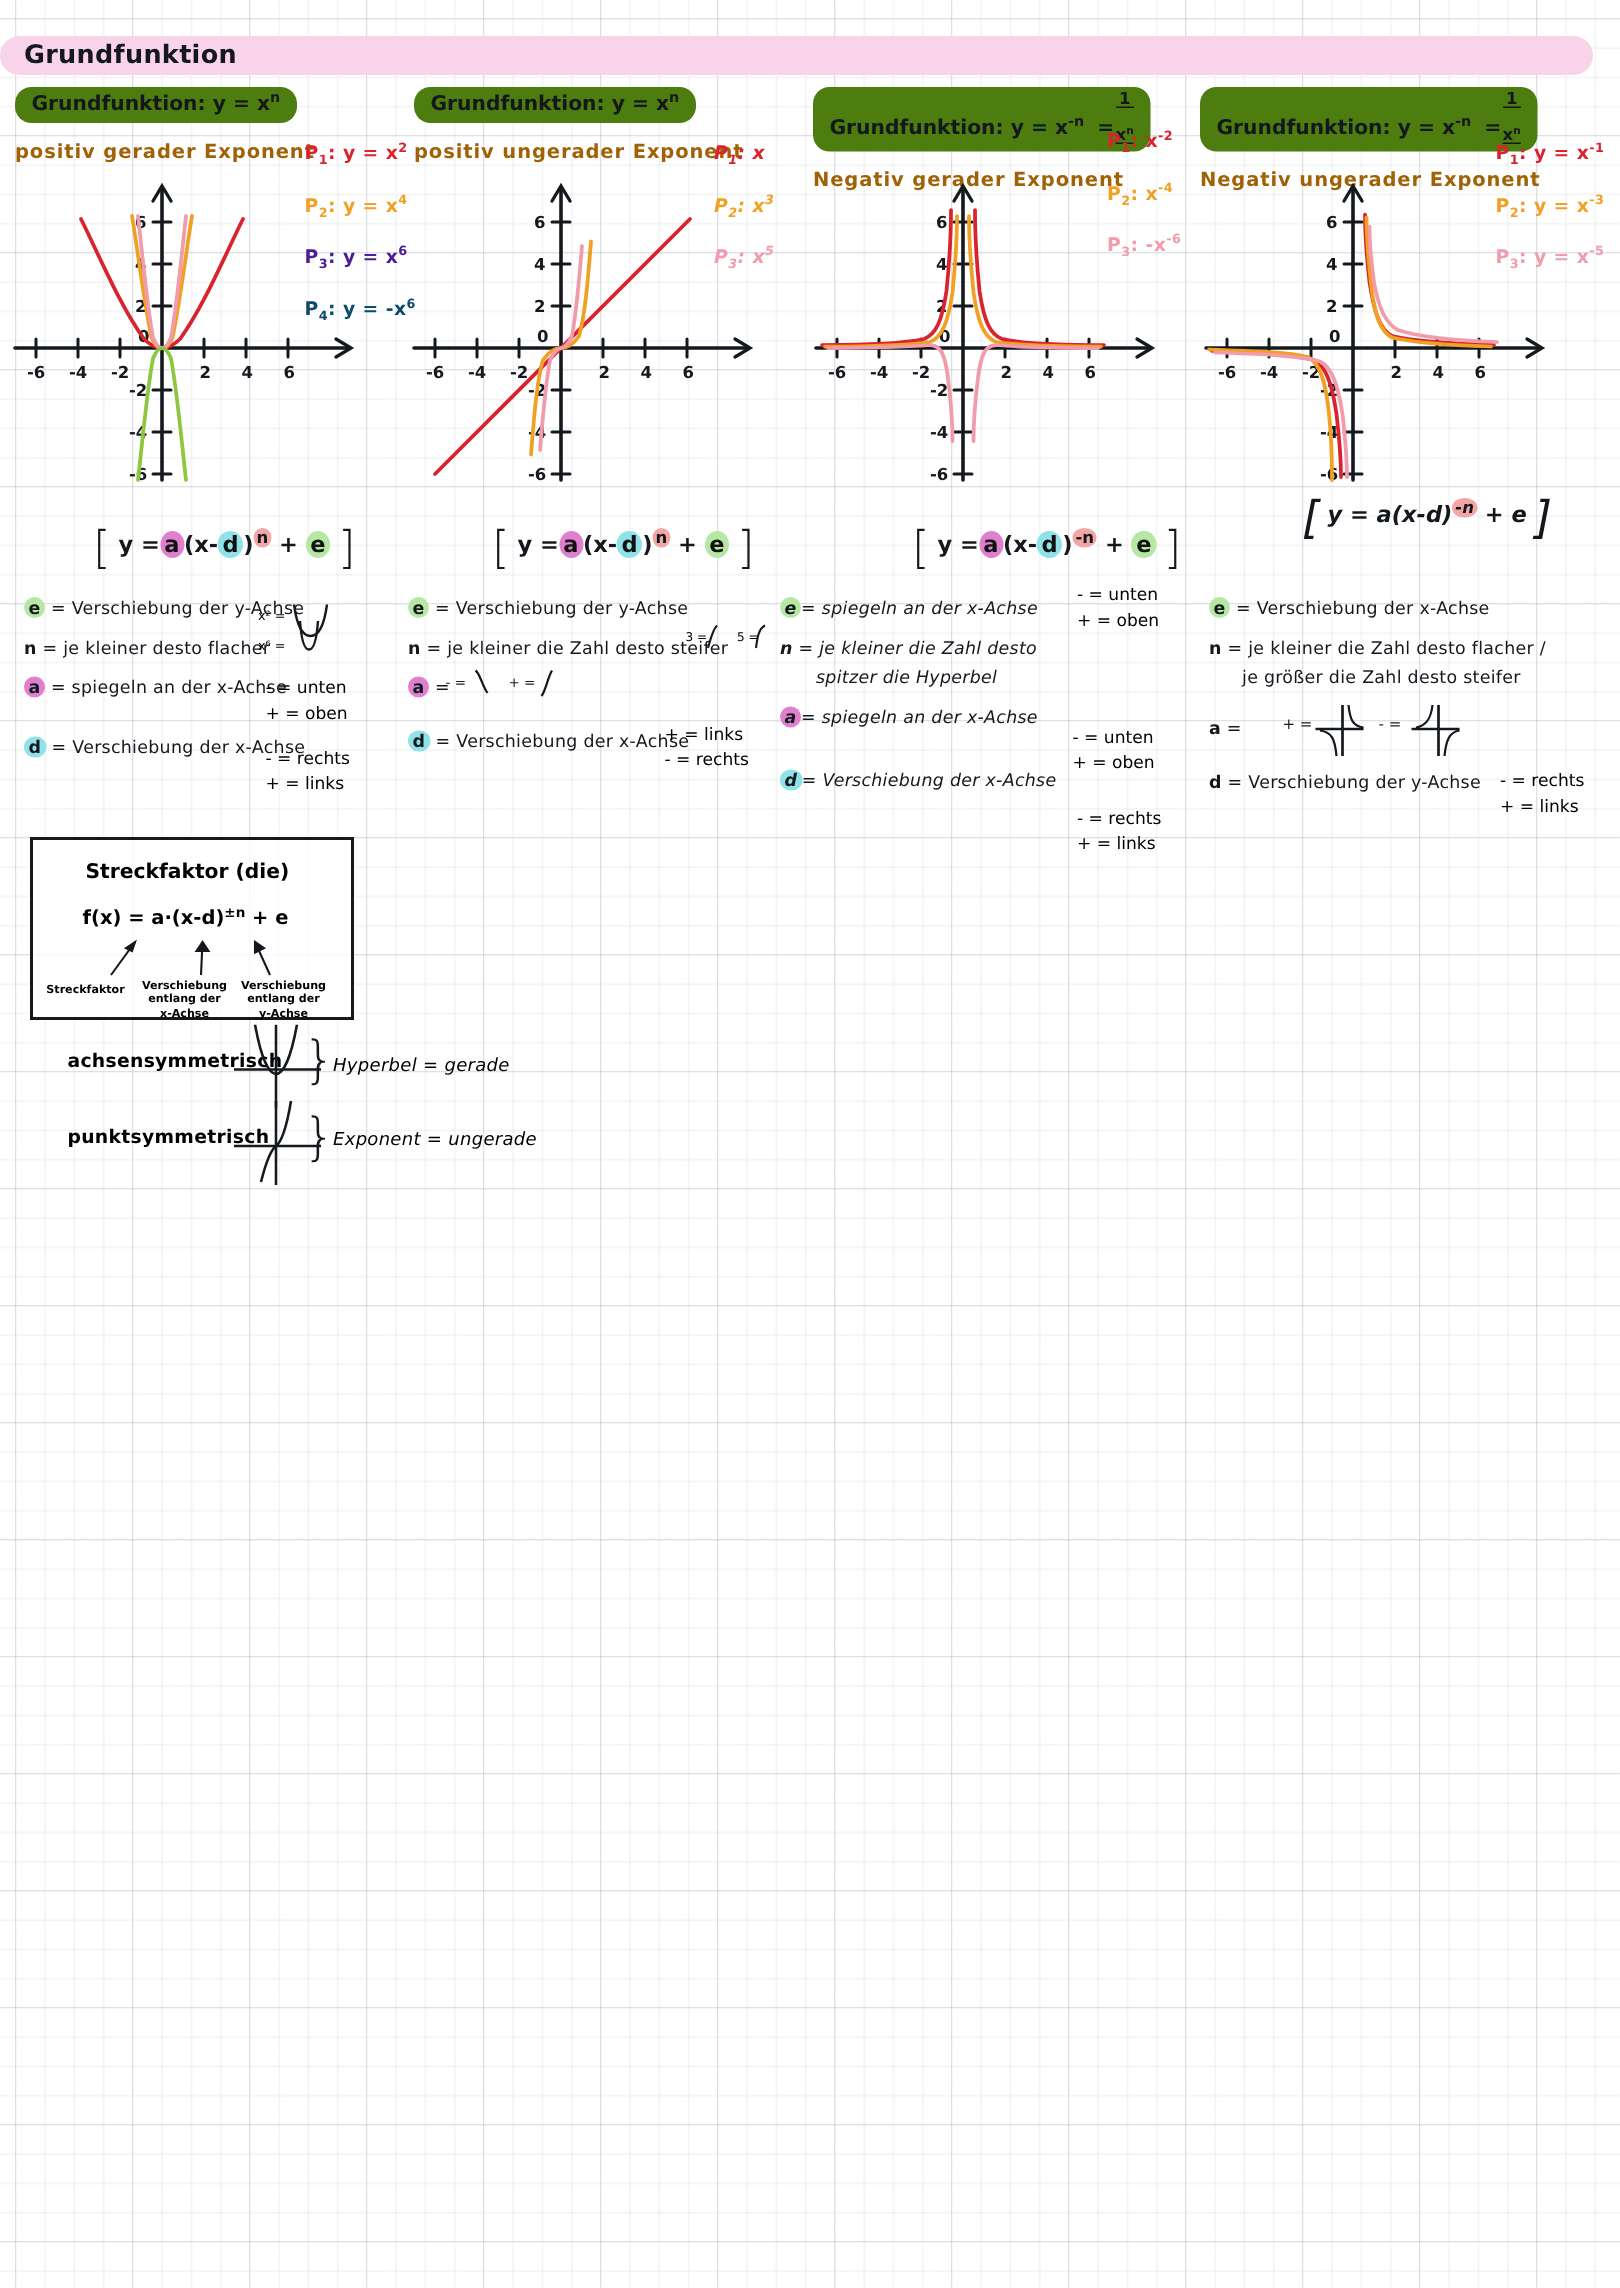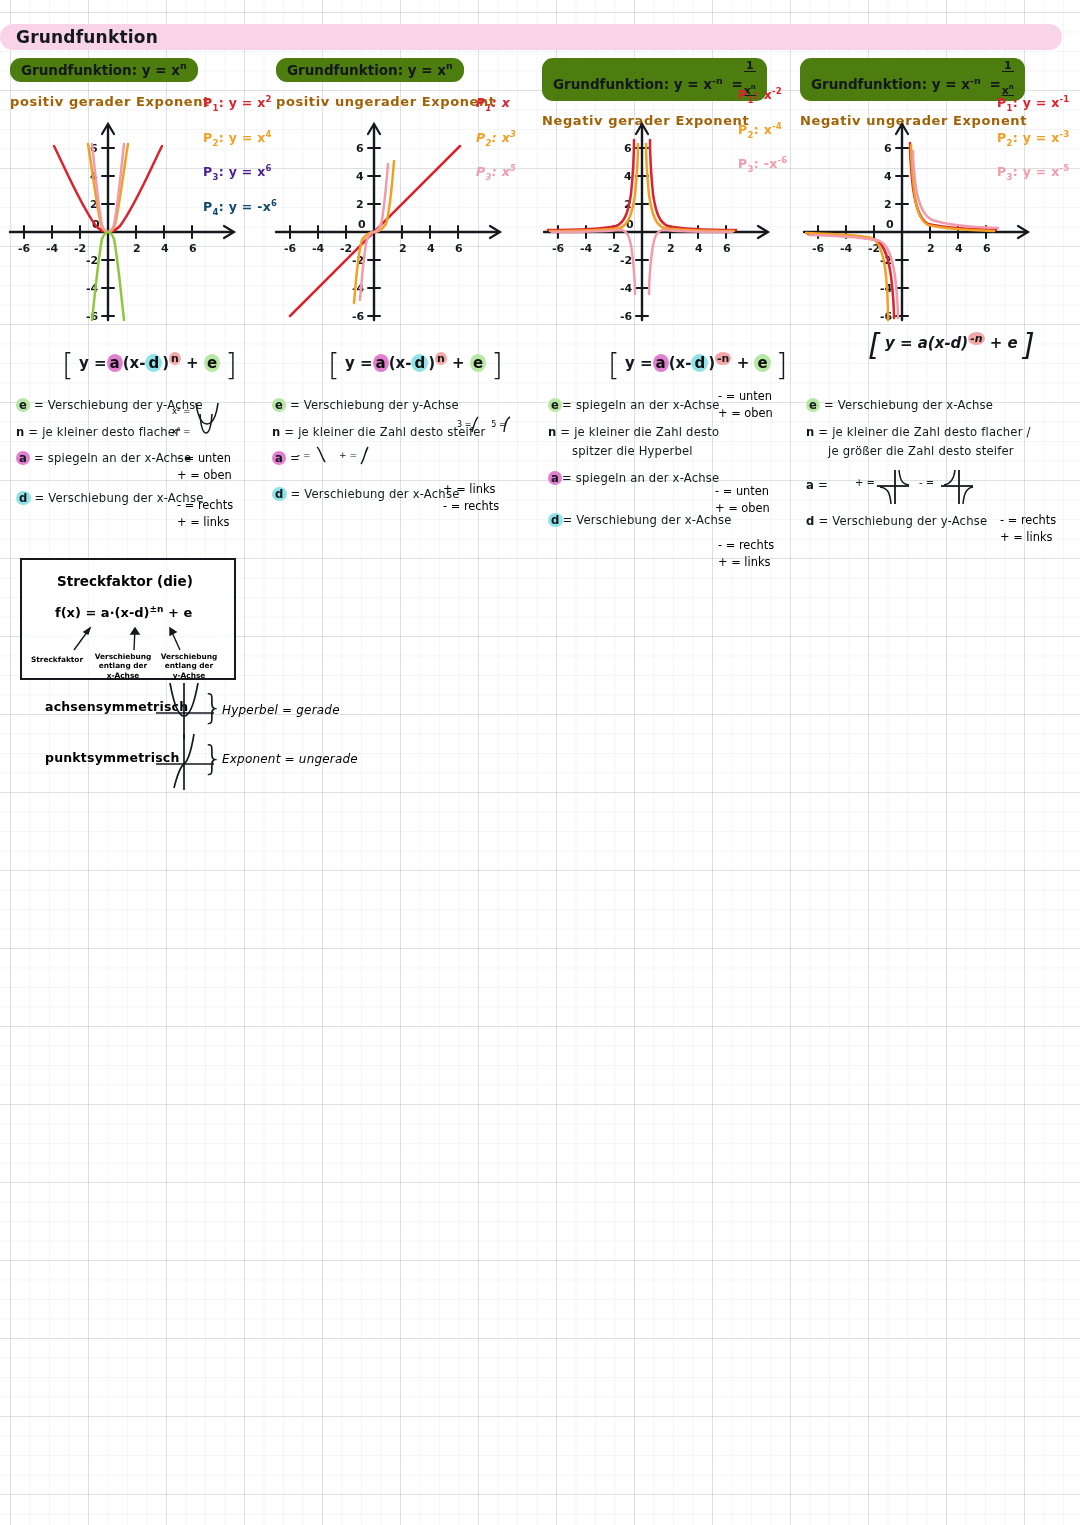--- a/index.html
+++ b/index.html
@@ -395,21 +395,21 @@
       </g>
     </svg>
   </div>
 
   <div class="formula" style="left:608px; top:352px;">
     <span class="brk">[</span>
     y =<span class="hl-a">a</span>(x-<span class="hl-d">d</span>)<sup class="hl-n">-n</sup> + <span class="hl-e">e</span>
     <span class="brk">]</span>
   </div>
 
-  <div class="notes" style="left:548px; top:398px; width:230px;">
+  <div class="notes" style="left:520px; top:398px; width:230px;font-style:italic;">
     <div class="row"><span class="tag-e">e</span><span>= spiegeln an der x-Achse</span></div>
     <div class="row" style="margin-bottom:4px;"><span class="tag-n">n</span> <span>= je kleiner die Zahl desto</span></div>
     <div class="row" style="padding-left:24px;"><span>spitzer die Hyperbel</span></div>
     <div class="row" style="margin-bottom:26px;"><span class="tag-a">a</span><span>= spiegeln an der x-Achse</span></div>
     <div class="row"><span class="tag-d">d</span><span>= Verschiebung der x-Achse</span></div>
   </div>
 
   <div class="side" style="left:718px; top:388px;">- = unten<br>+ = oben</div>
   <div class="side" style="left:715px; top:483px;">- = unten<br>+ = oben</div>
   <div class="side" style="left:718px; top:537px;">- = rechts<br>+ = links</div>

